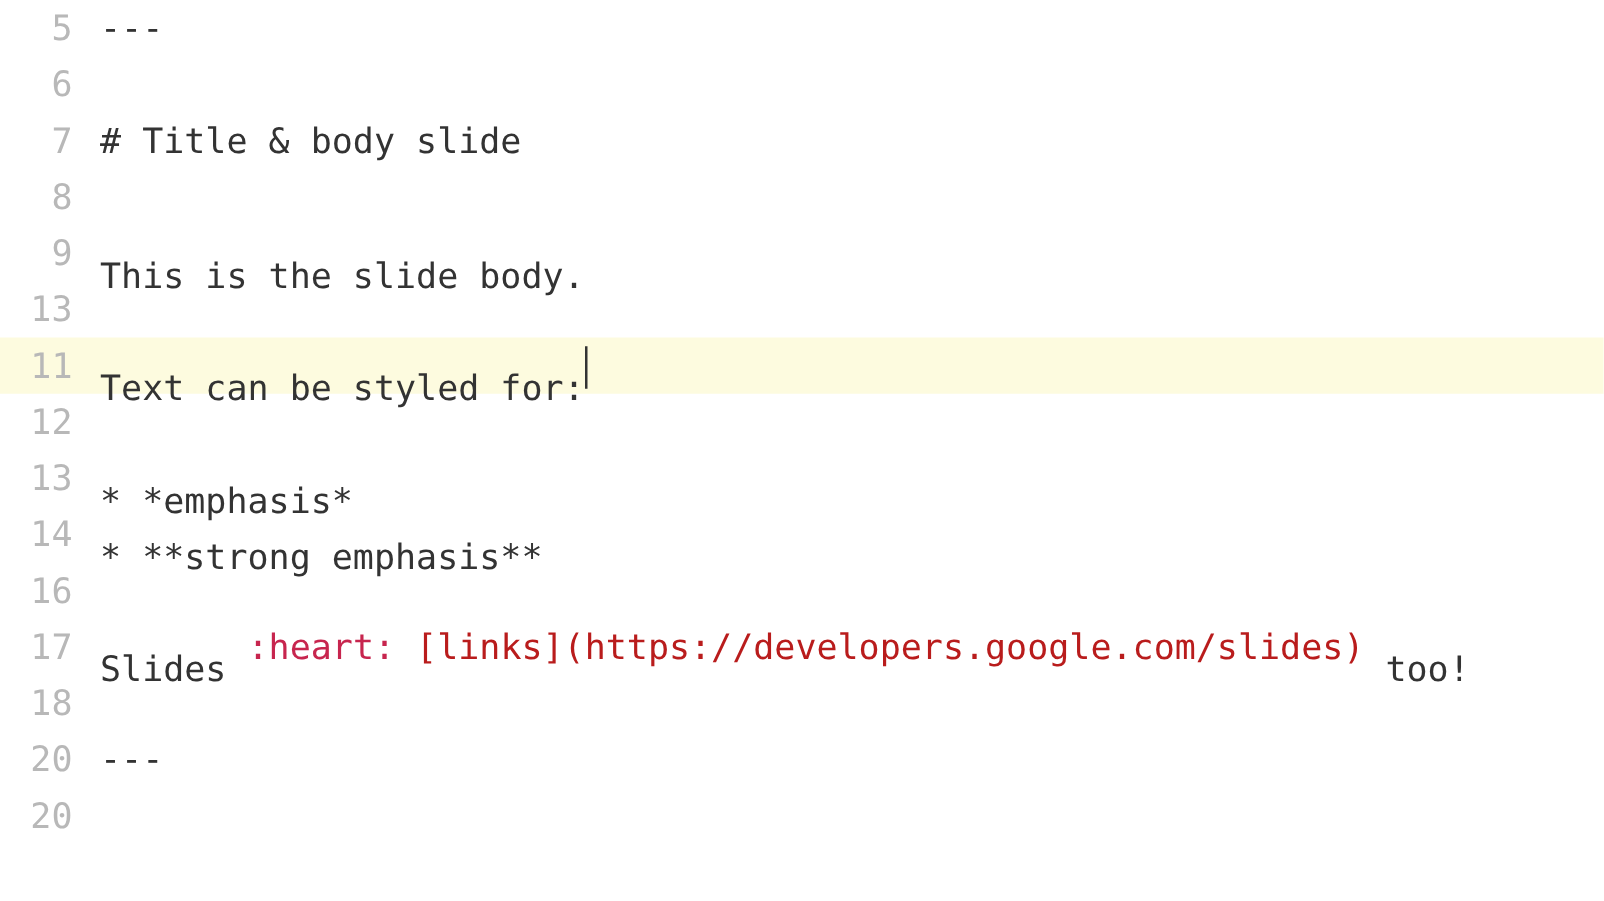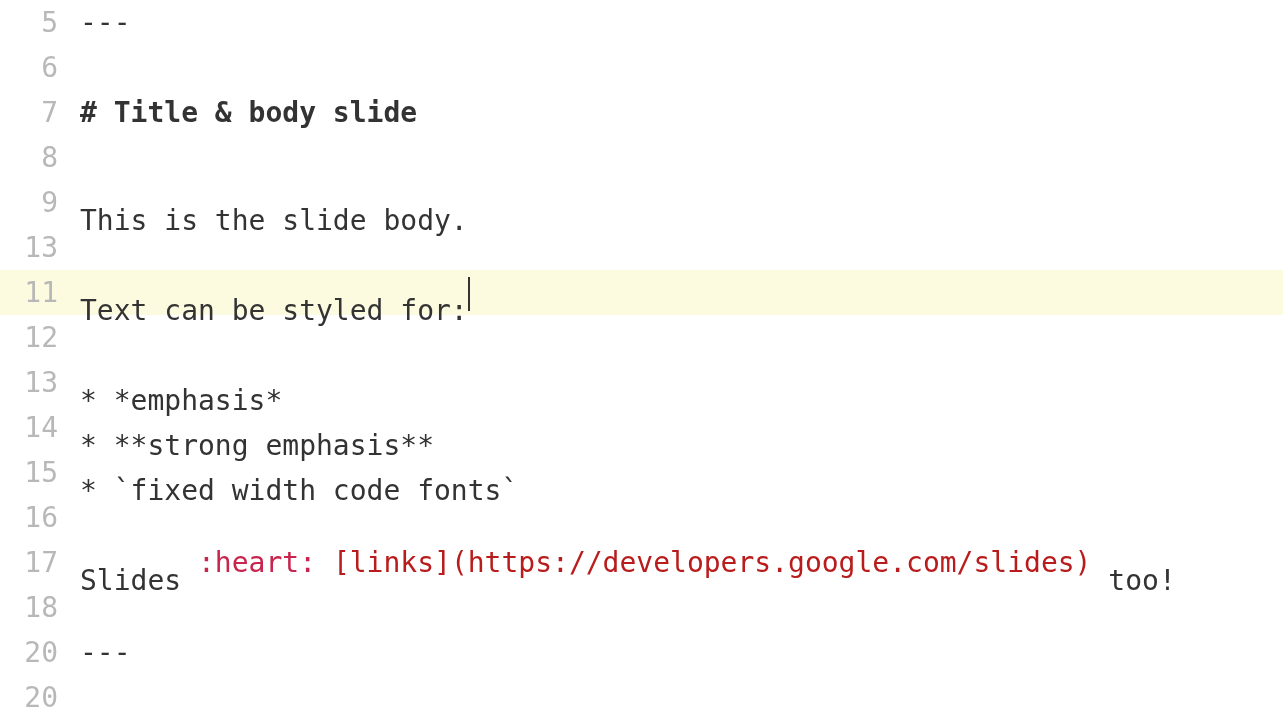--- a/index.html
+++ b/index.html
@@ -38,21 +38,21 @@
     position: relative;
     height: 100%;
     display: flex;
     align-items: center;
   }
   .line.active {
     background: #fdfbdf;
     justify-content: flex-end;
   }
   .token-hr     { color: #333333; }
-  .token-head   { color: #333333; font-weight: 700; }
+  .token-head   { color: #333333; font-weight: 400; }
   .token-plain  { color: #333333; margin-top: 36px; }
   .token-red    { color: #c7254e; }
   .token-dim    { color: #b91c1c; }
   .cursor {
     display: inline-block;
     width: 0;
     height: 34px;
     border-left: 2px solid #333333;
     vertical-align: middle;
     transform: translateY(1px);
@@ -65,19 +65,18 @@
     <div class="line"><div class="gutter">5</div><div class="content"><span class="token-hr">---</span></div></div>
     <div class="line"><div class="gutter">6</div><div class="content"></div></div>
     <div class="line"><div class="gutter">7</div><div class="content"><span class="token-head"># Title &amp; body slide</span></div></div>
     <div class="line"><div class="gutter">8</div><div class="content"></div></div>
     <div class="line"><div class="gutter">9</div><div class="content"><span class="token-plain">This is the slide body.</span></div></div>
     <div class="line"><div class="gutter">13</div><div class="content"></div></div>
     <div class="line active"><div class="gutter">11</div><div class="content"><span class="token-plain">Text can be styled for:</span><span class="cursor"></span></div></div>
     <div class="line"><div class="gutter">12</div><div class="content"></div></div>
     <div class="line"><div class="gutter">13</div><div class="content"><span class="token-plain">* *emphasis*</span></div></div>
     <div class="line"><div class="gutter">14</div><div class="content"><span class="token-plain">* **strong emphasis**</span></div></div>
-    <div class="line"><div class="gutter">15</div><div class="content"><span class="token-plain">* `fixed width code fonts`</span></div></div>
     <div class="line"><div class="gutter">16</div><div class="content"></div></div>
     <div class="line"><div class="gutter">17</div><div class="content"><span class="token-plain">Slides </span><span class="token-red">:heart:</span><span class="token-plain"> </span><span class="token-dim">[links](https://developers.google.com/slides)</span><span class="token-plain"> too!</span></div></div>
     <div class="line"><div class="gutter">18</div><div class="content"></div></div>
     <div class="line"><div class="gutter">20</div><div class="content"><span class="token-hr">---</span></div></div>
     <div class="line"><div class="gutter">20</div><div class="content"></div></div>
   </div>
 
 </body></html>

